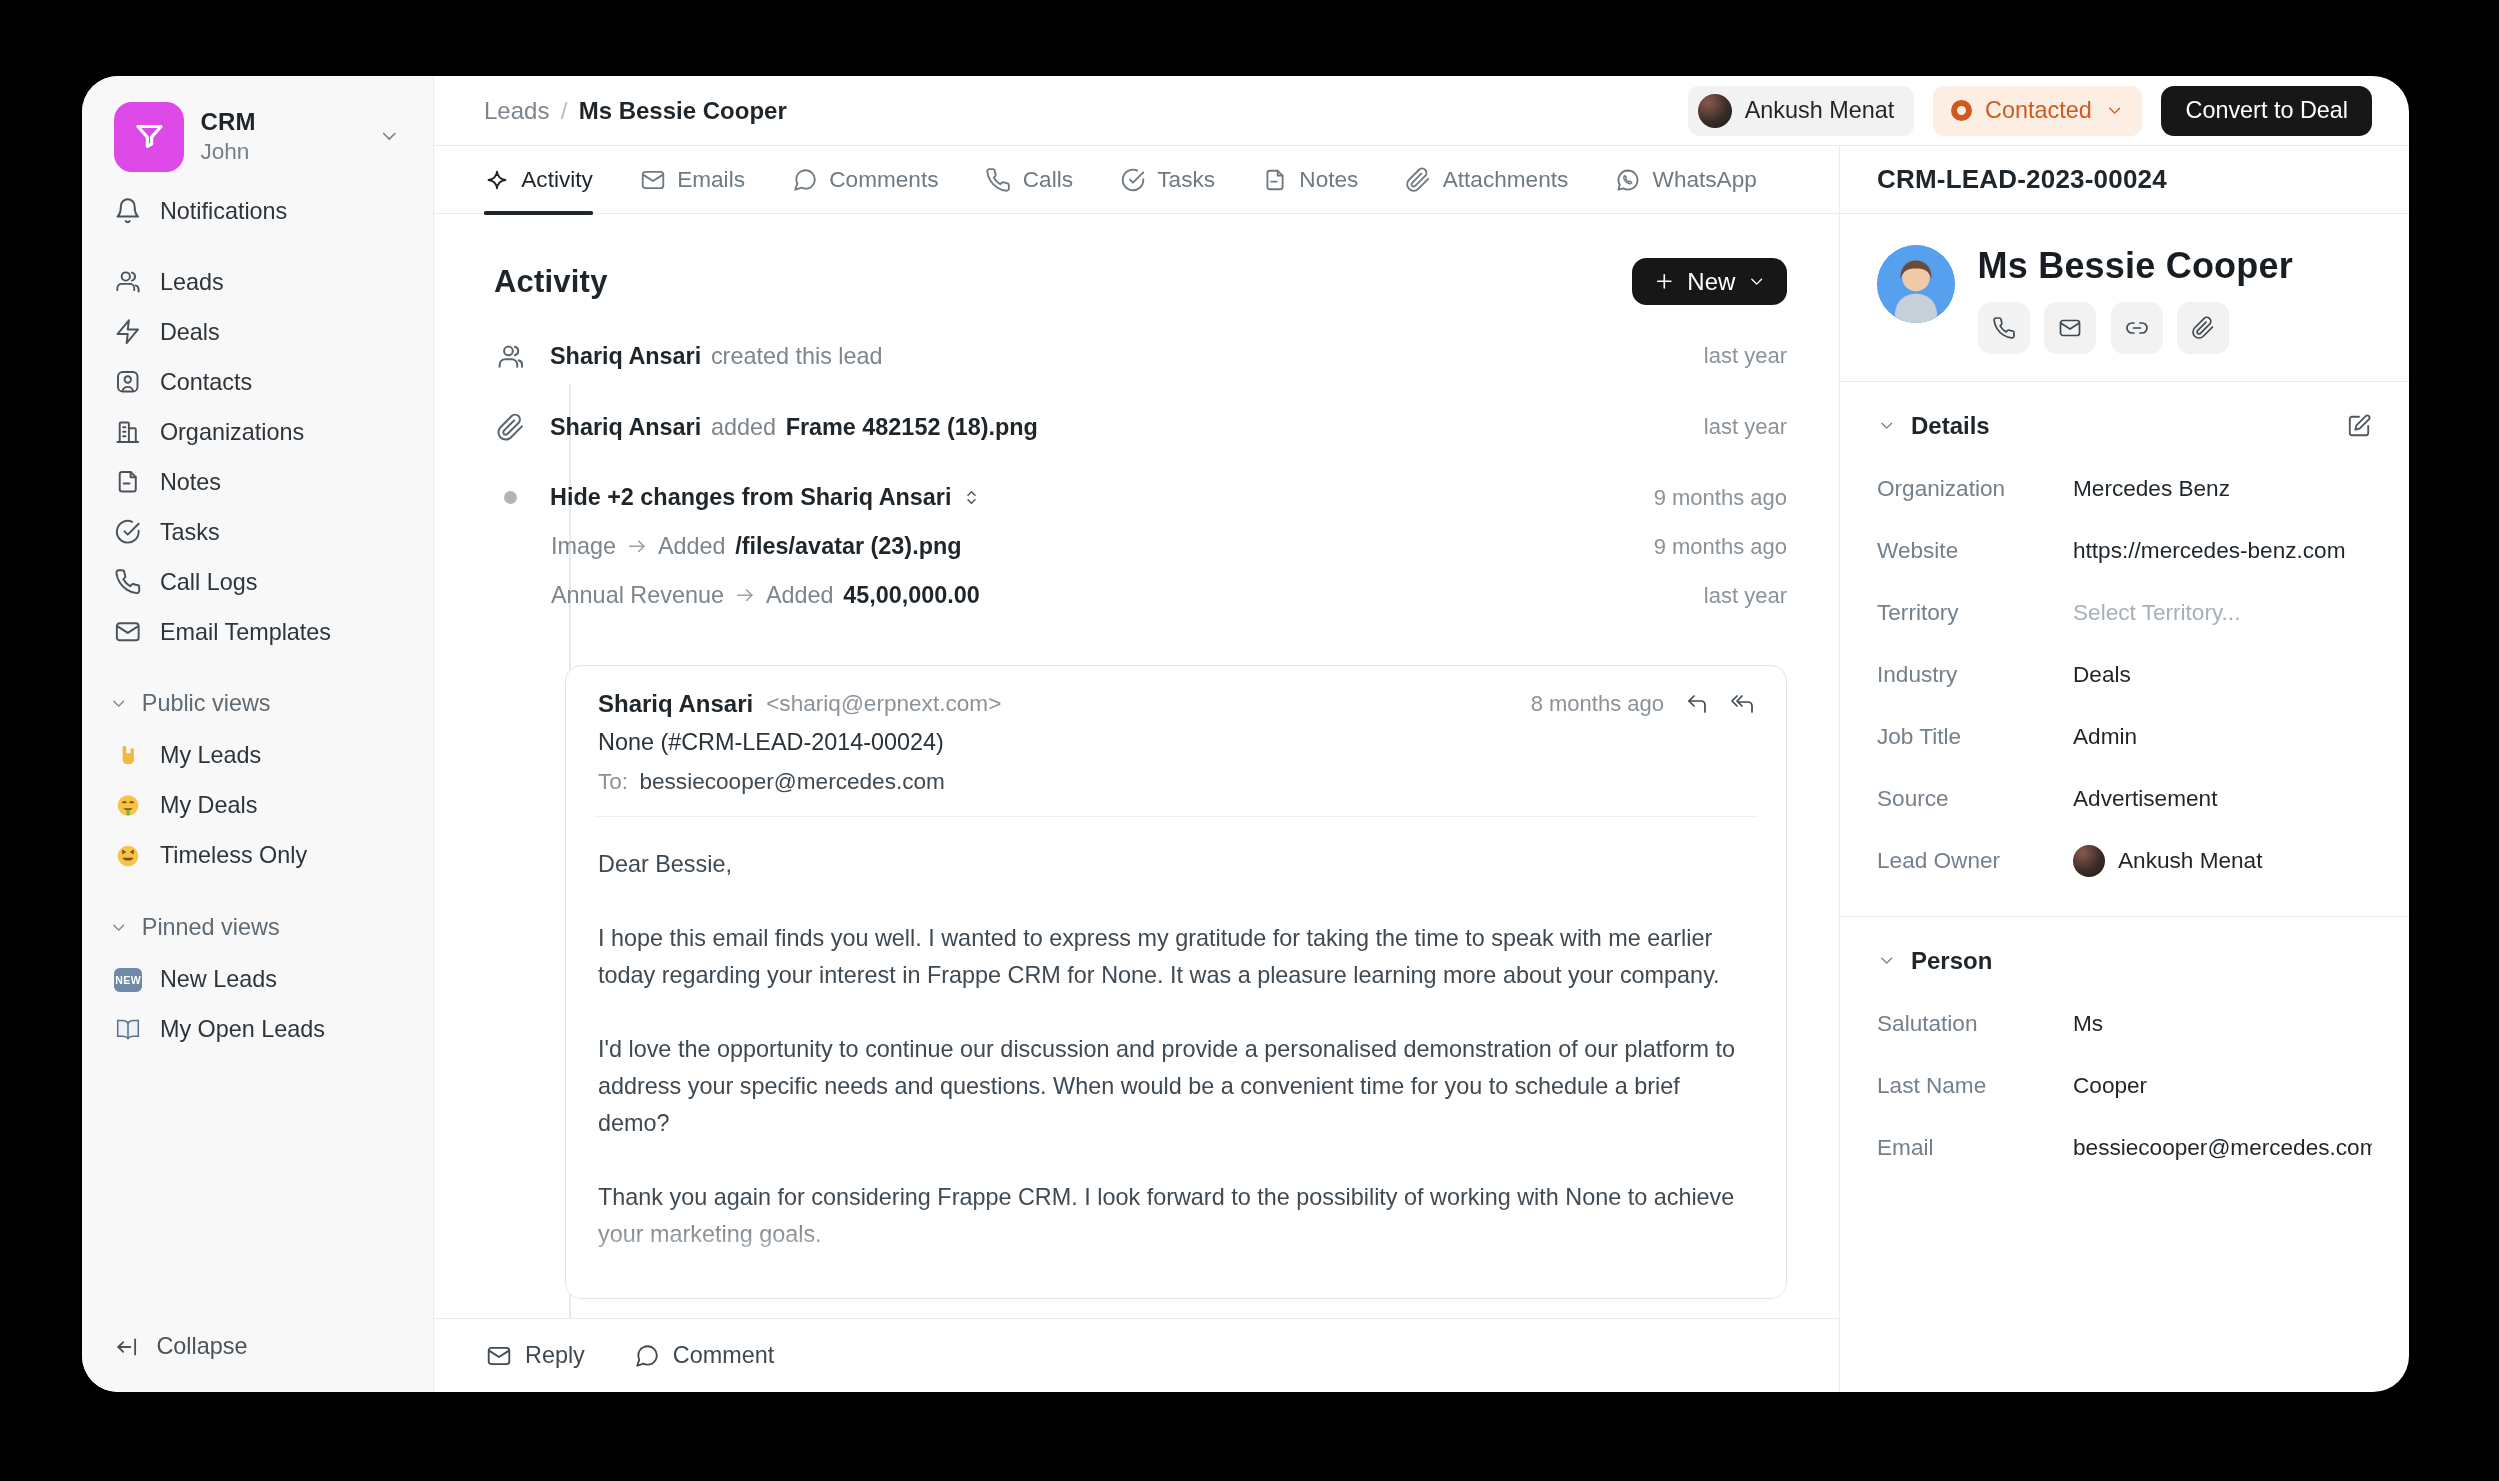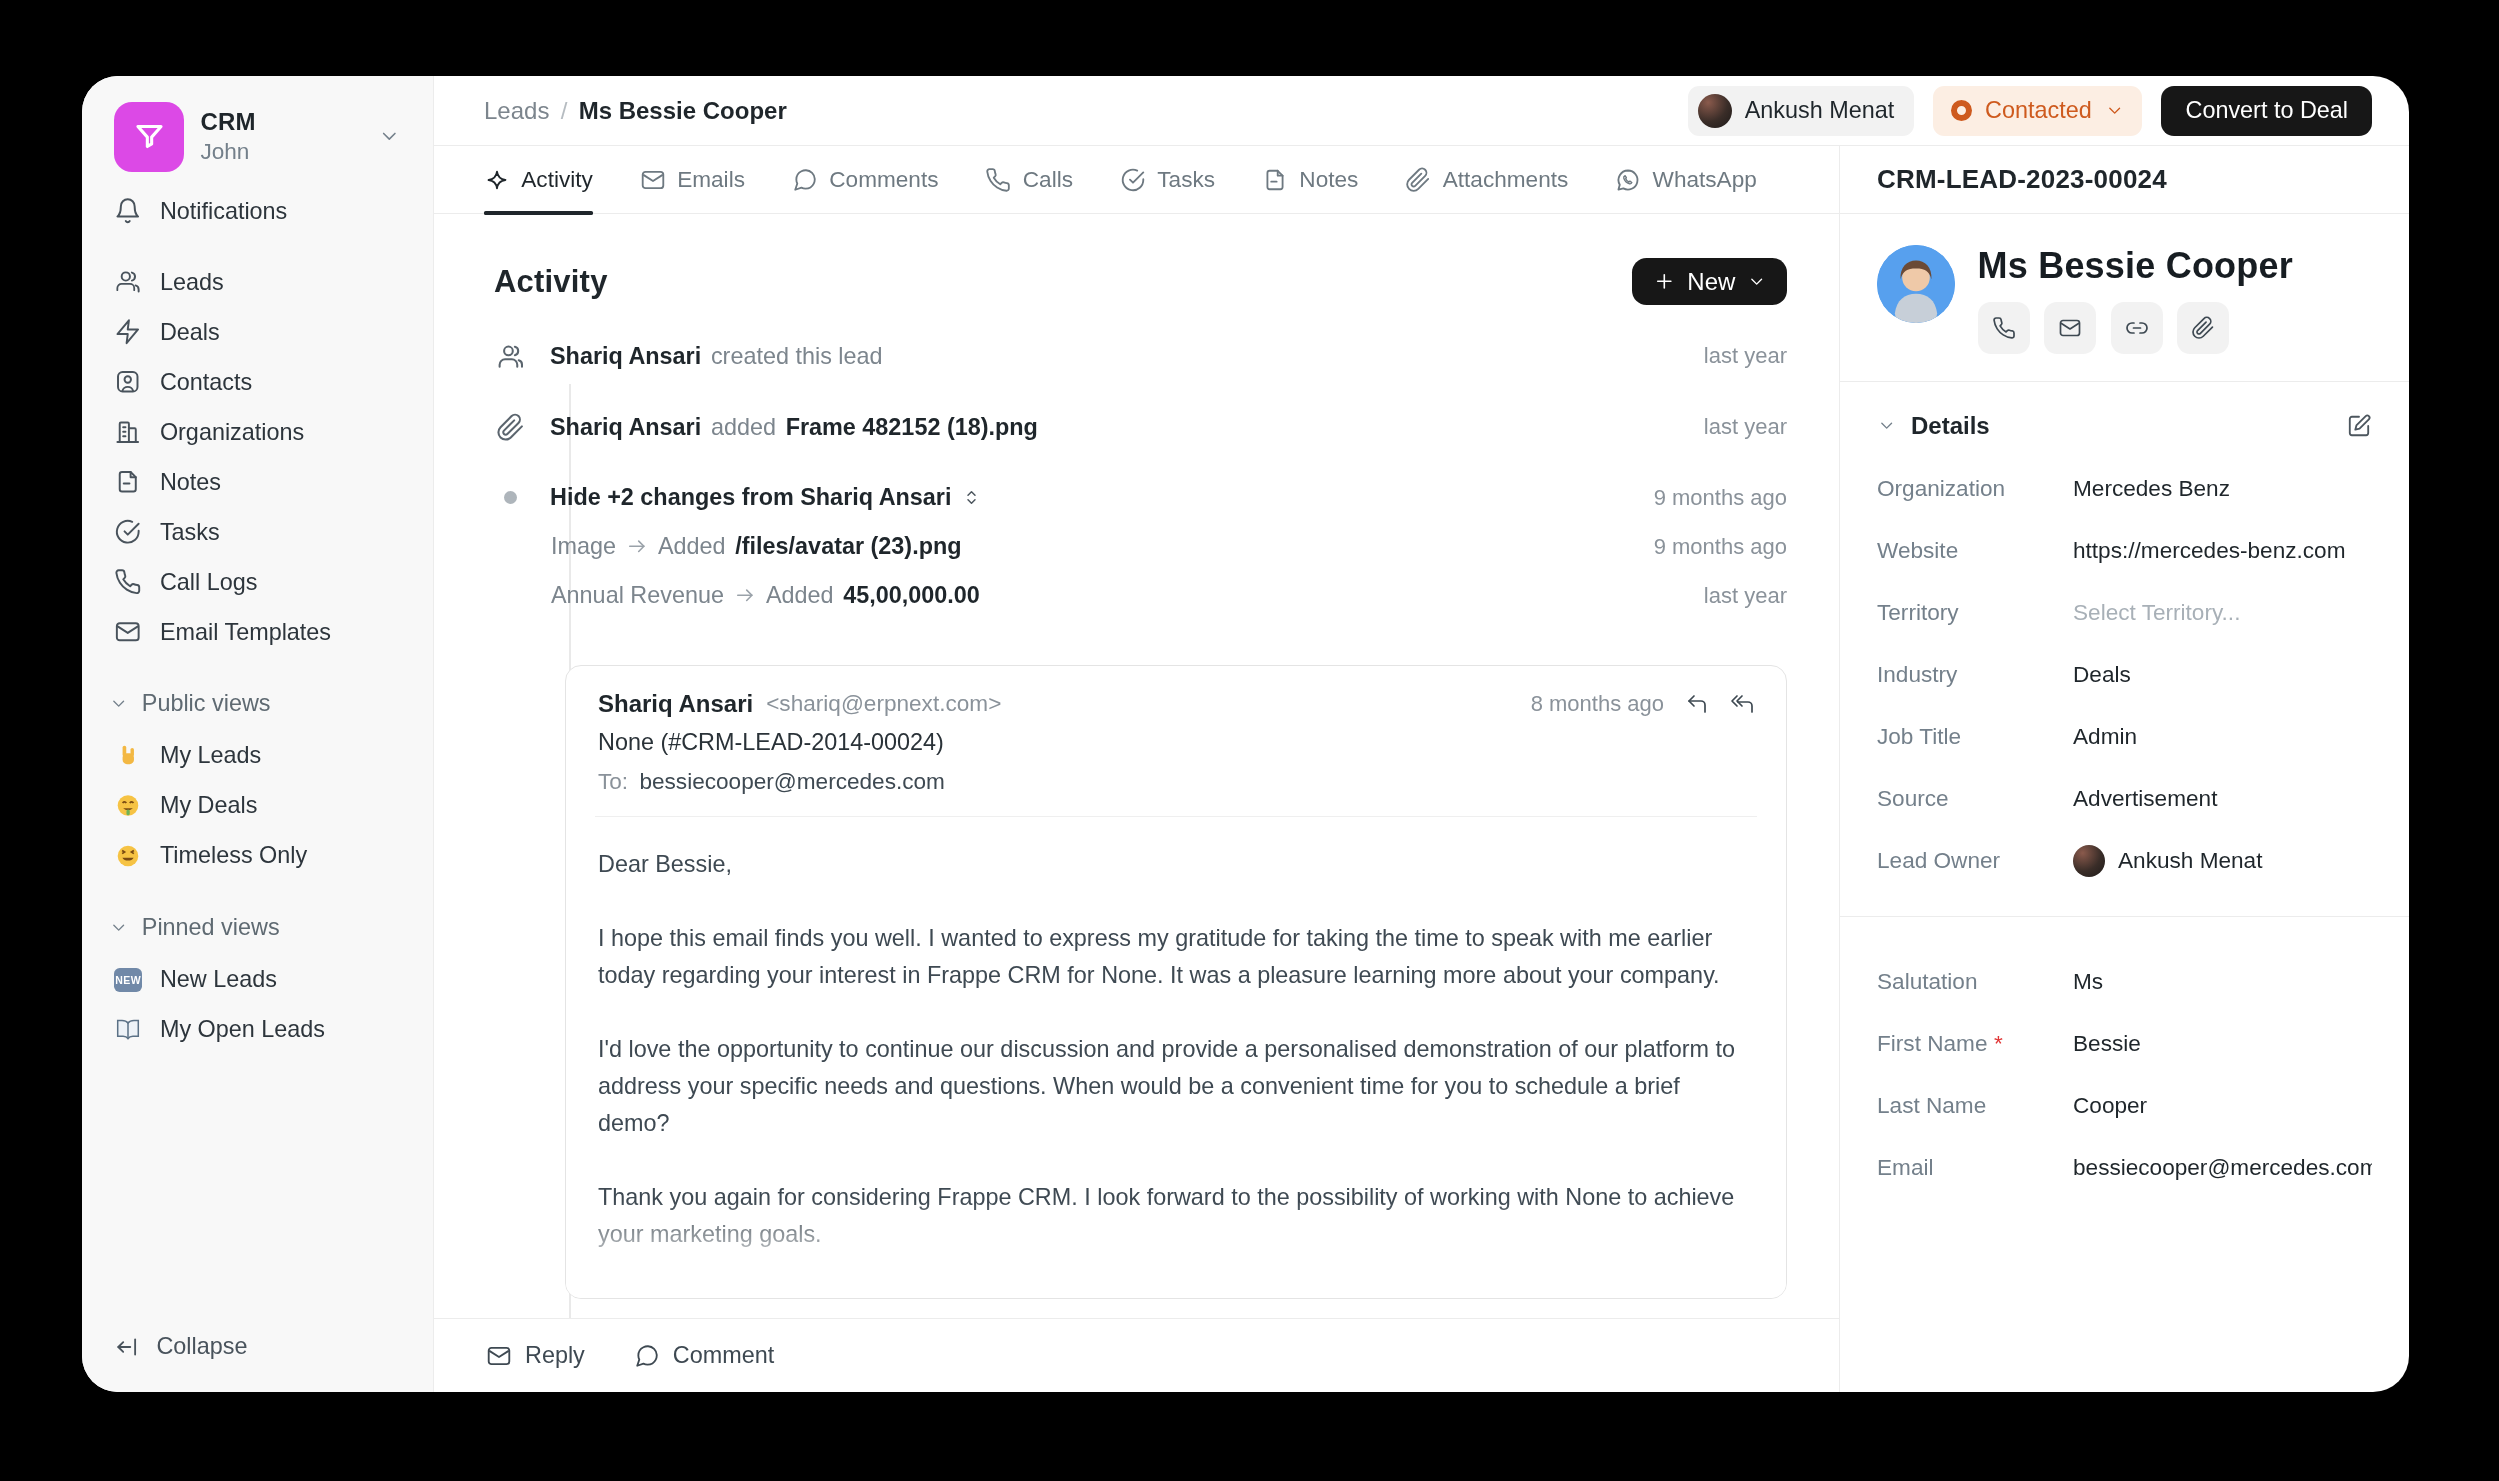--- a/index.html
+++ b/index.html
@@ -640,33 +640,32 @@
                 <div class="flabel">Lead Owner</div>
                 <div class="fvalue">
                   <span class="owner-av"></span>
                   <span>Ankush Menat</span>
                 </div>
               </div>
             </div>
           </div>
 
           <div class="sect">
+            <div class="sect-head">
+              <svg class="i chev" viewBox="0 0 24 24">
+                  <polyline points="6 9 12 15 18 9"></polyline>
+                </svg>
+              <span class="sect-title">Person</span>
+            </div>
             <div class="frows">
               <div class="frow">
                 <div class="flabel">Salutation</div>
                 <div class="fvalue">Ms</div>
               </div>
               <div class="frow">
-                <div class="flabel">
-                    <span>First Name</span>
-                    <span class="req">*</span>
-                  </div>
-                <div class="fvalue">Bessie</div>
-              </div>
-              <div class="frow">
                 <div class="flabel">Last Name</div>
                 <div class="fvalue">Cooper</div>
               </div>
               <div class="frow">
                 <div class="flabel">Email</div>
                 <div class="fvalue">bessiecooper@mercedes.com</div>
               </div>
             </div>
           </div>
         </div>

